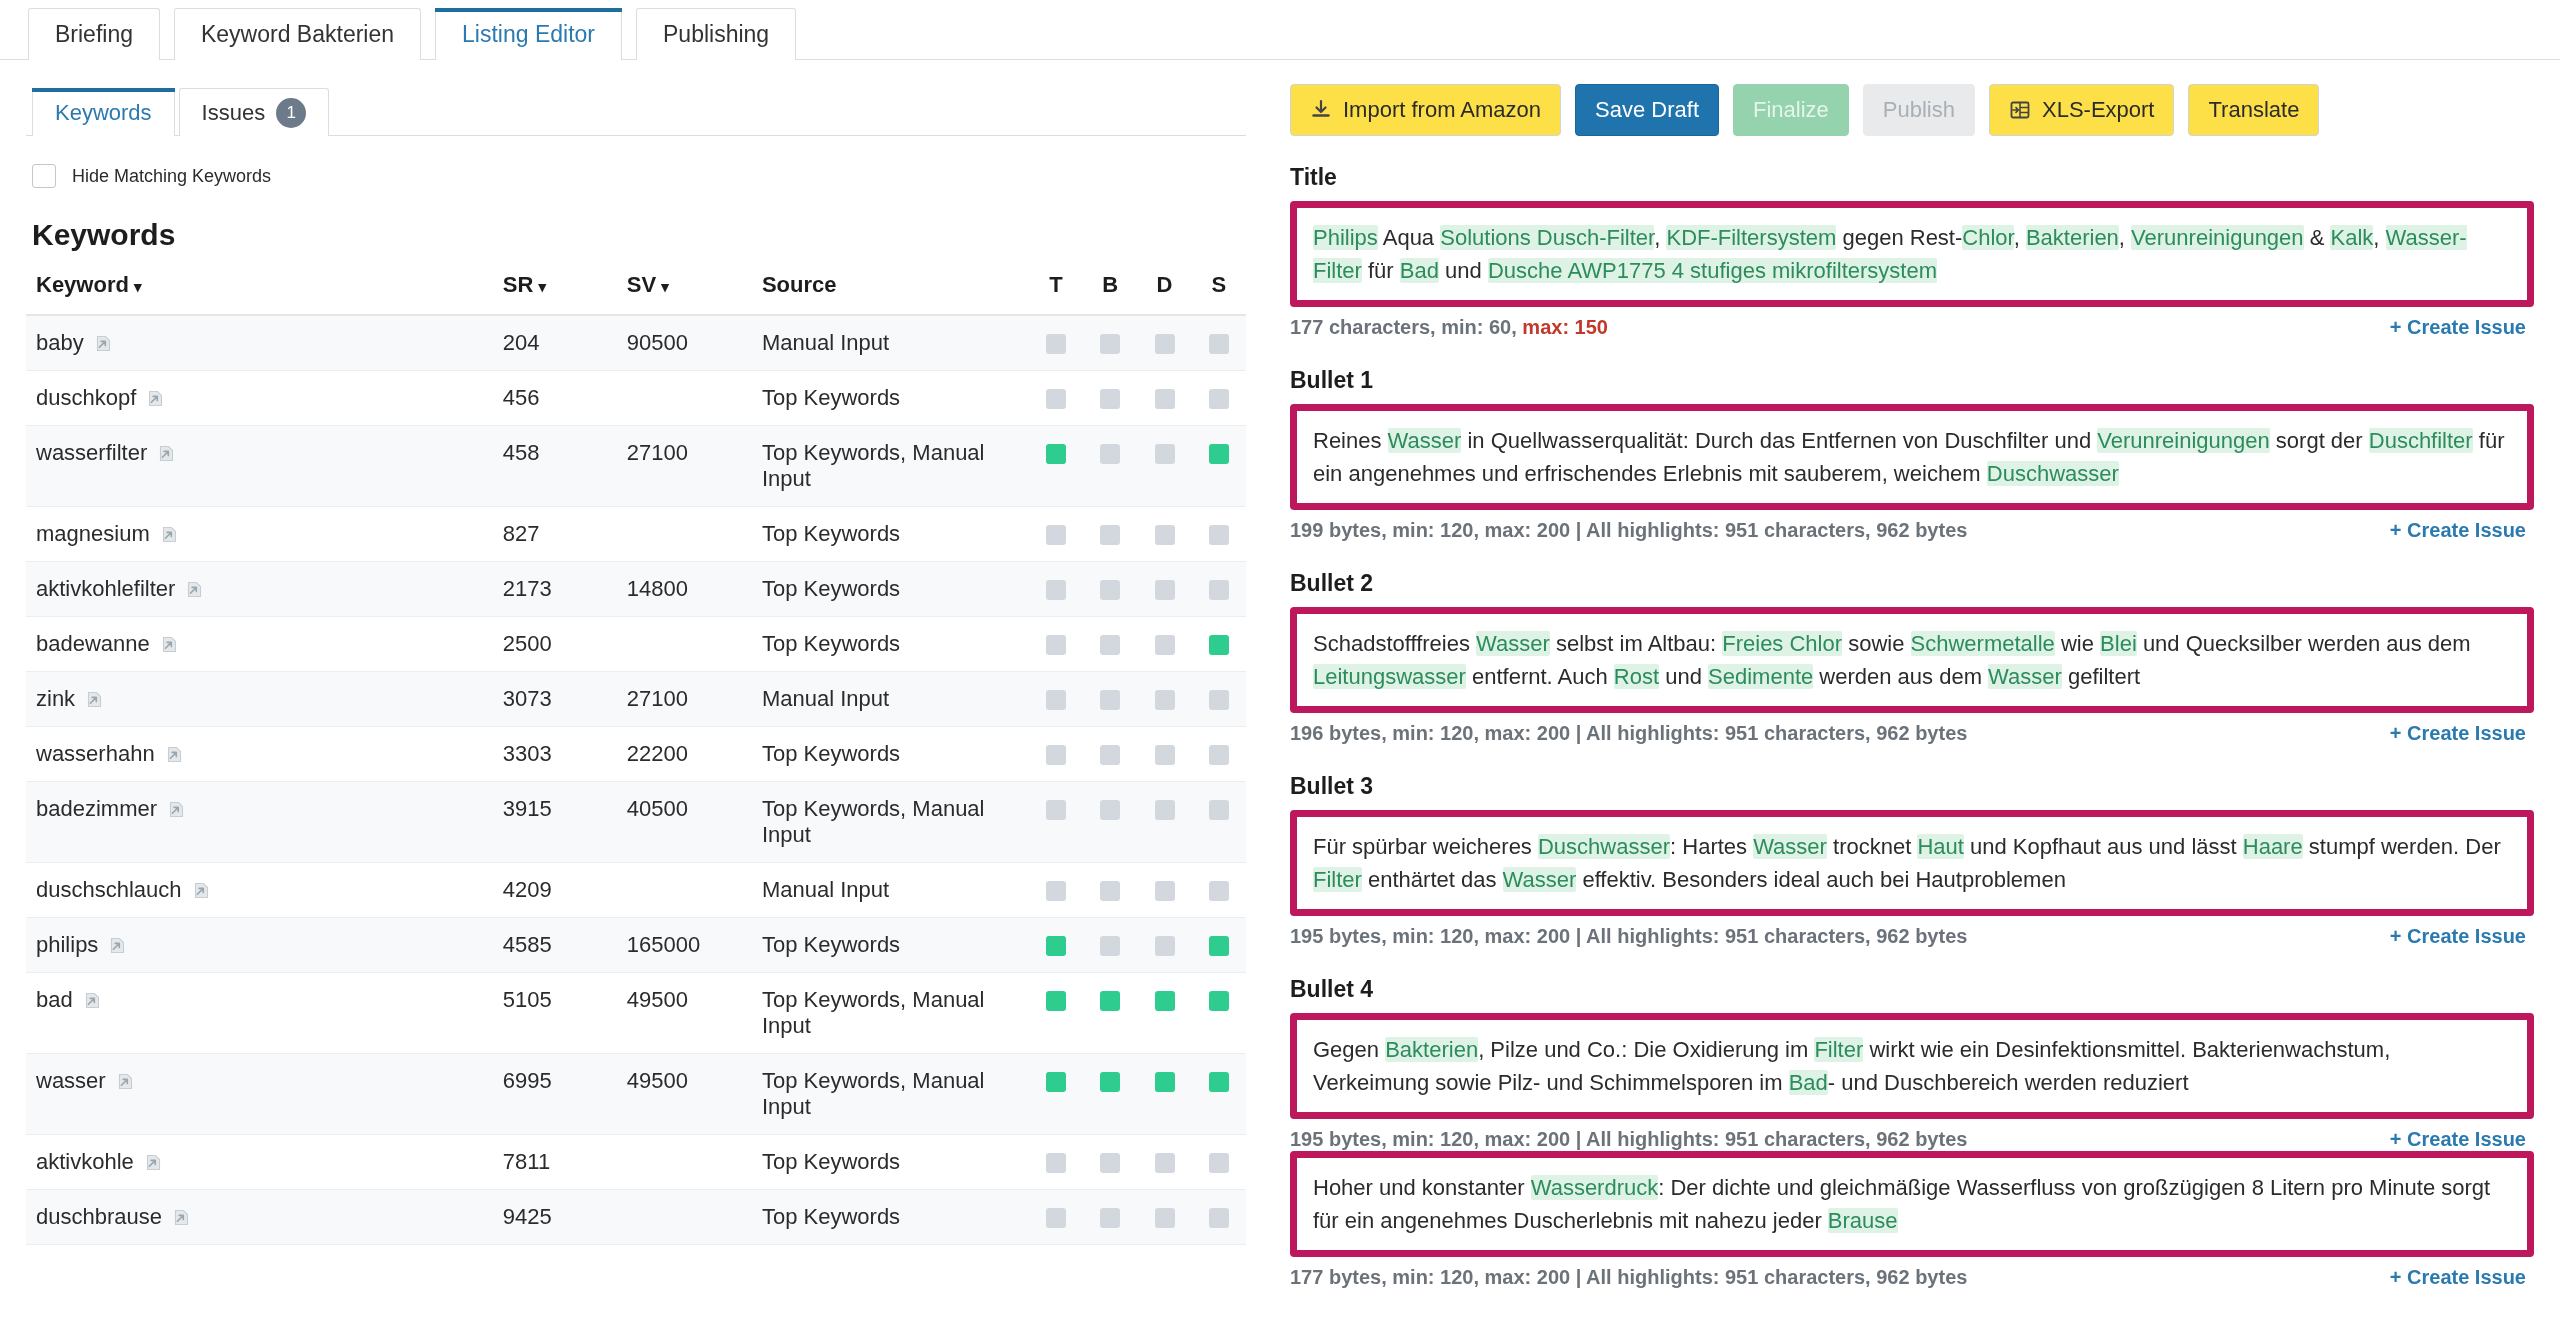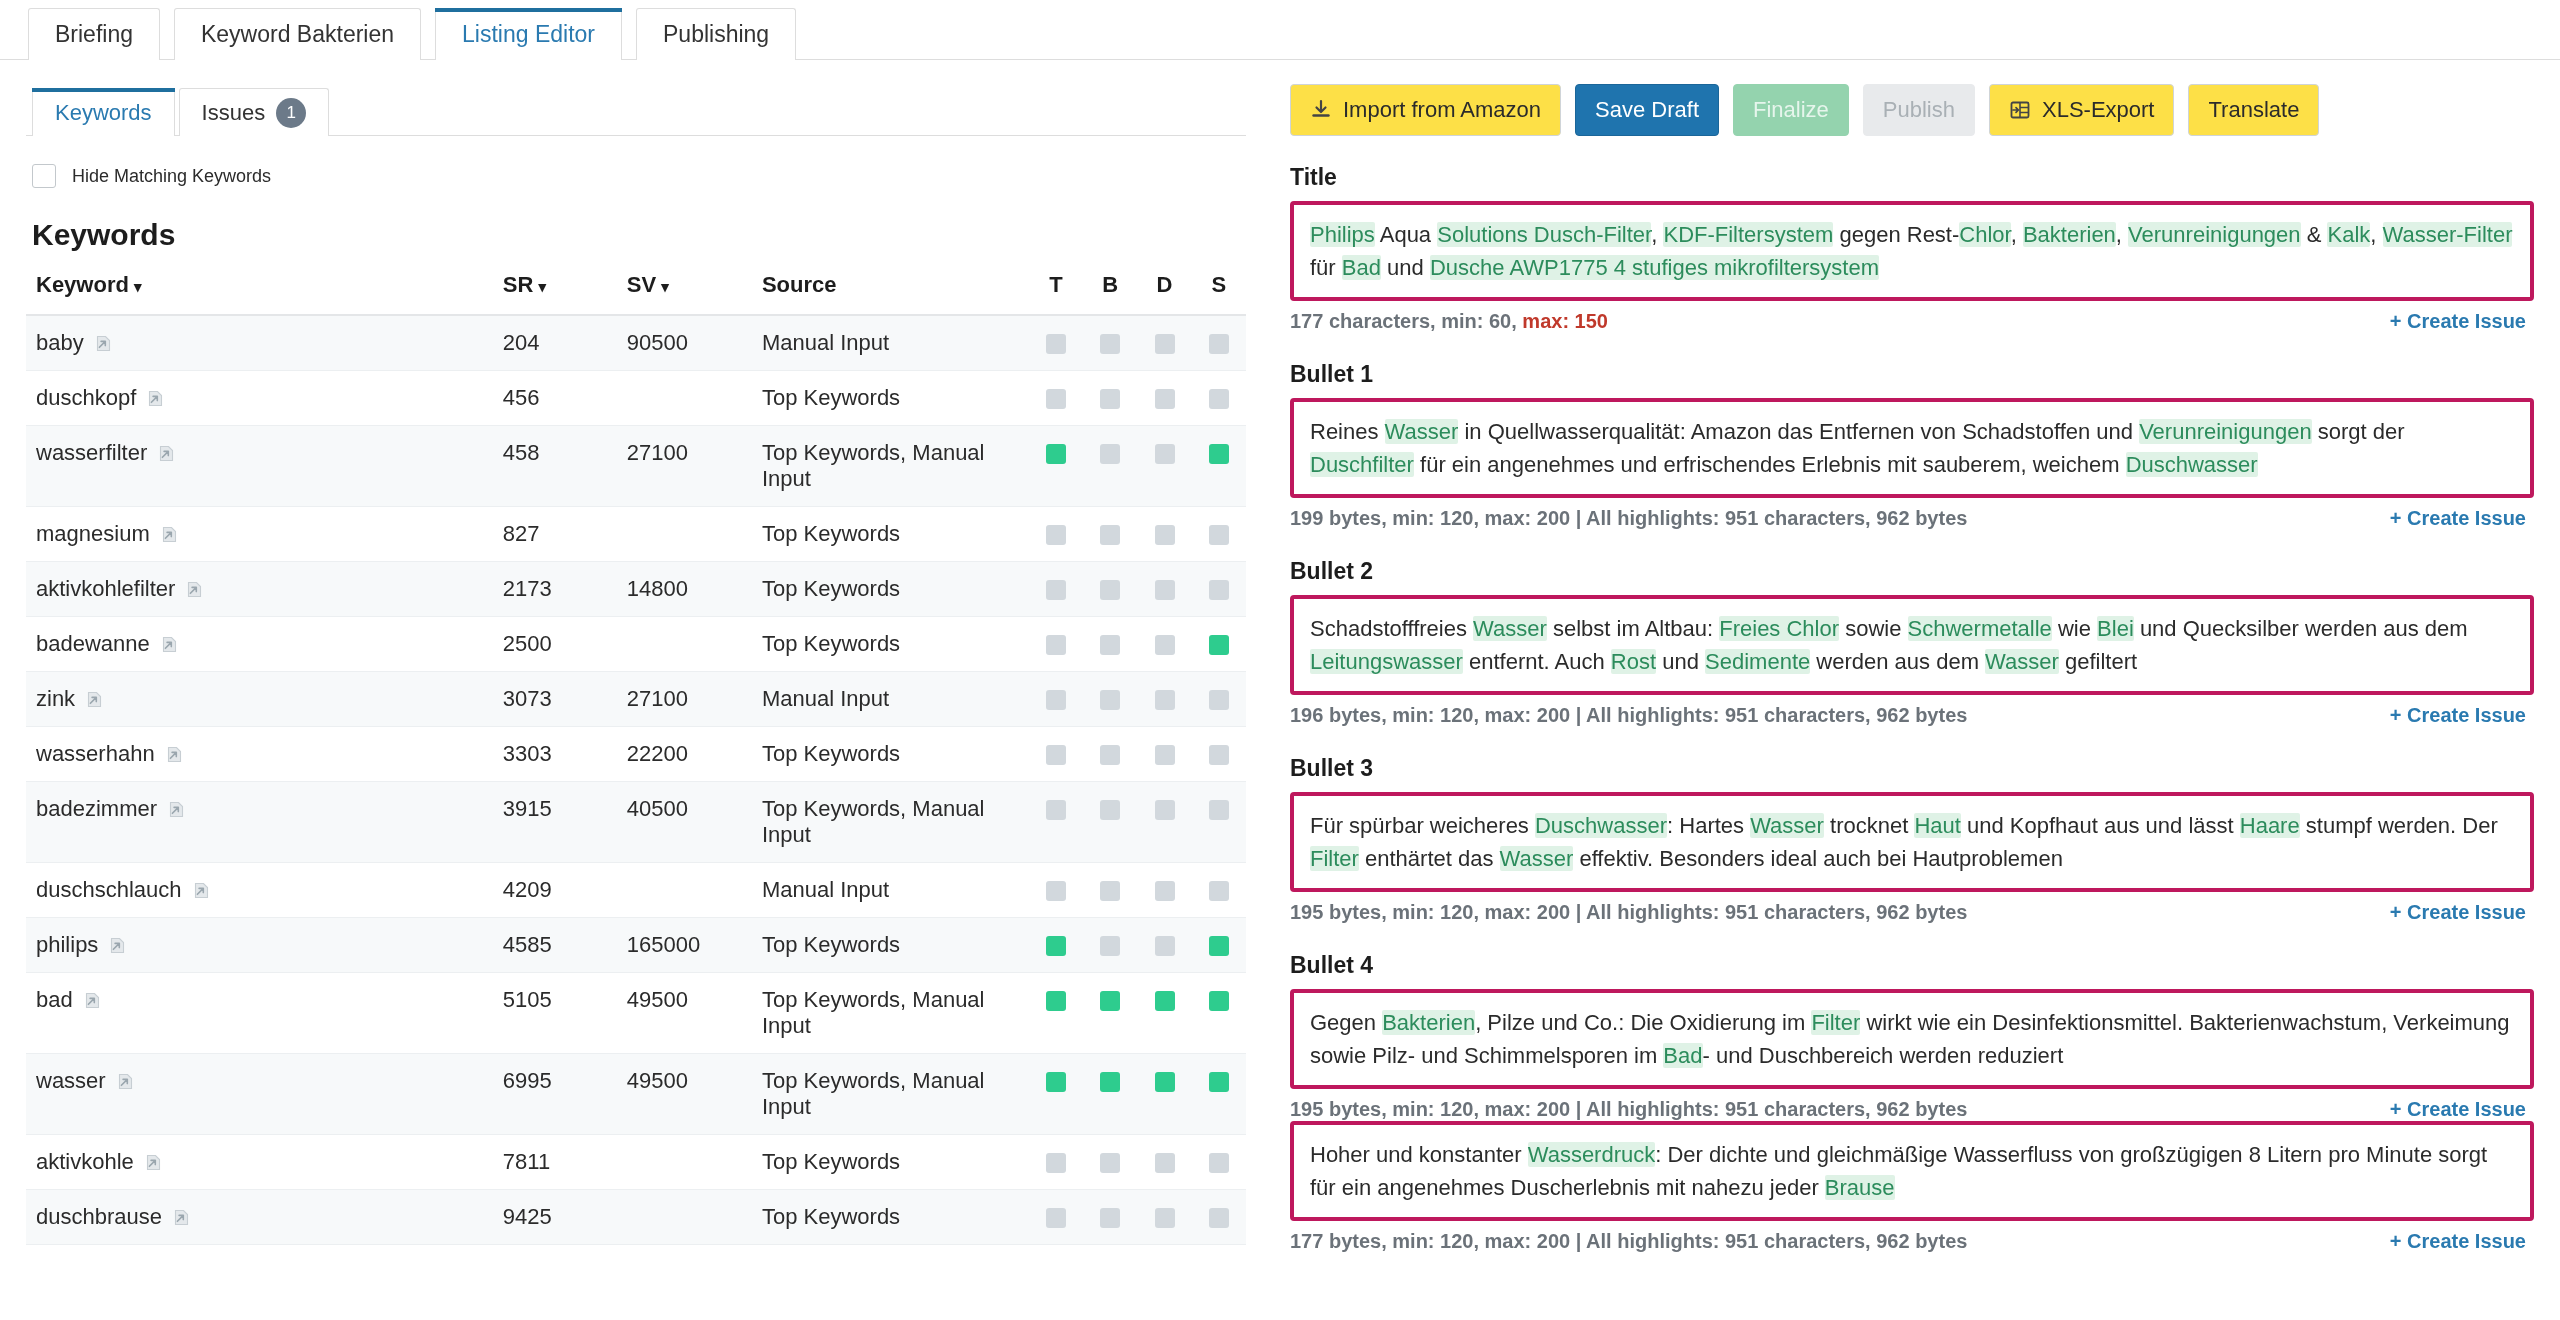--- a/index.html
+++ b/index.html
@@ -178,21 +178,21 @@
   .btn.success-disabled { background: #94d3ae; border-color: #94d3ae; color: #e6f5ec; }
   .btn.muted-disabled { background: #e8eaec; border-color: #e8eaec; color: #a9b0b5; }
 
   
   .field-label {
     font-size: 23px; font-weight: bold; color: #1d1d1d;
     margin: 28px 0 10px 8px;
   }
   .field-box {
     margin-left: 8px;
-    border: 4px solid #be185d;
+    border: 7px solid #be185d;
     border-radius: 4px;
     background: #fff;
     padding: 13px 16px;
     font-size: 22px;
     line-height: 33px;
     color: #2b2b2b;
   }
   .hl {
     background: #dff2e6;
     color: #2c8c5c;
@@ -570,21 +570,21 @@
     <div class="field-box" id="title-box"><span class="hl">Philips</span><span> </span><span>Aqua</span><span> </span><span class="hl">Solutions Dusch-Filter</span><span>, </span><span class="hl">KDF-Filtersystem</span><span> gegen Rest-</span><span class="hl">Chlor</span><span>, </span><span class="hl">Bakterien</span><span>, </span><span class="hl">Verunreinigungen</span><span> &amp; </span><span class="hl">Kalk</span><span>, </span><span class="hl">Wasser-Filter</span><span> für </span><span class="hl">Bad</span><span> und </span><span class="hl">Dusche AWP1775 4 stufiges mikrofiltersystem</span></div>
     <div class="meta-row">
       <span>
         <span>177 characters, min: 60, </span><span class="meta-over">max: 150</span>
       </span>
       <span class="create-issue">+ Create Issue</span>
     </div>
 
     <div id="bullets">
         <div class="field-label">Bullet 1</div>
-        <div class="field-box"><span>Reines </span><span class="hl">Wasser</span><span> in Quellwasserqualität: Amazon das Entfernen von Schadstoffen und </span><span class="hl">Verunreinigungen</span><span> sorgt der </span><span class="hl">Duschfilter</span><span> für ein angenehmes und erfrischendes Erlebnis mit sauberem, weichem </span><span class="hl">Duschwasser</span></div>
+        <div class="field-box"><span>Reines </span><span class="hl">Wasser</span><span> in Quellwasserqualität: Durch das Entfernen von Duschfilter und </span><span class="hl">Verunreinigungen</span><span> sorgt der </span><span class="hl">Duschfilter</span><span> für ein angenehmes und erfrischendes Erlebnis mit sauberem, weichem </span><span class="hl">Duschwasser</span></div>
         <div class="meta-row">
           <span>199 bytes, min: 120, max: 200 | All highlights: 951 characters, 962 bytes</span>
           <span class="create-issue">+ Create Issue</span>
         </div>
         <div class="field-label">Bullet 2</div>
         <div class="field-box"><span>Schadstofffreies </span><span class="hl">Wasser</span><span> selbst im Altbau: </span><span class="hl">Freies Chlor</span><span> sowie </span><span class="hl">Schwermetalle</span><span> wie </span><span class="hl">Blei</span><span> und Quecksilber werden aus dem </span><span class="hl">Leitungswasser</span><span> entfernt. Auch </span><span class="hl">Rost</span><span> und </span><span class="hl">Sedimente</span><span> werden aus dem </span><span class="hl">Wasser</span><span> gefiltert</span></div>
         <div class="meta-row">
           <span>196 bytes, min: 120, max: 200 | All highlights: 951 characters, 962 bytes</span>
           <span class="create-issue">+ Create Issue</span>
         </div>

